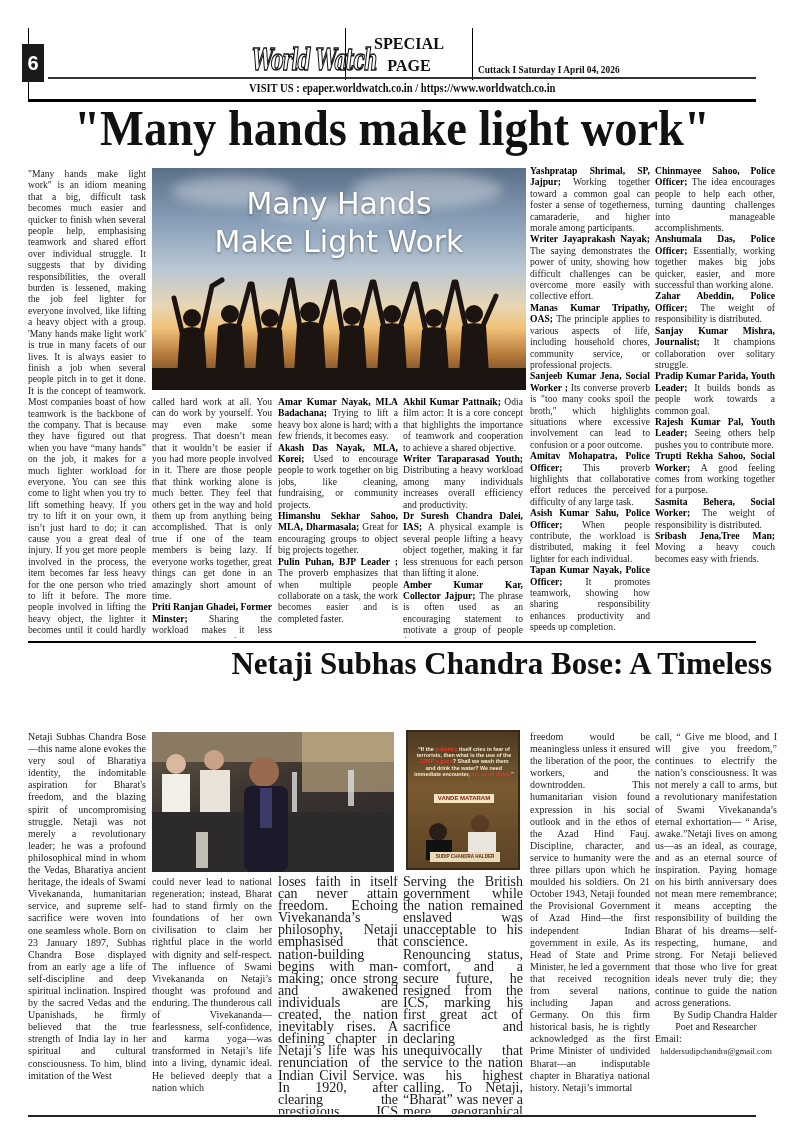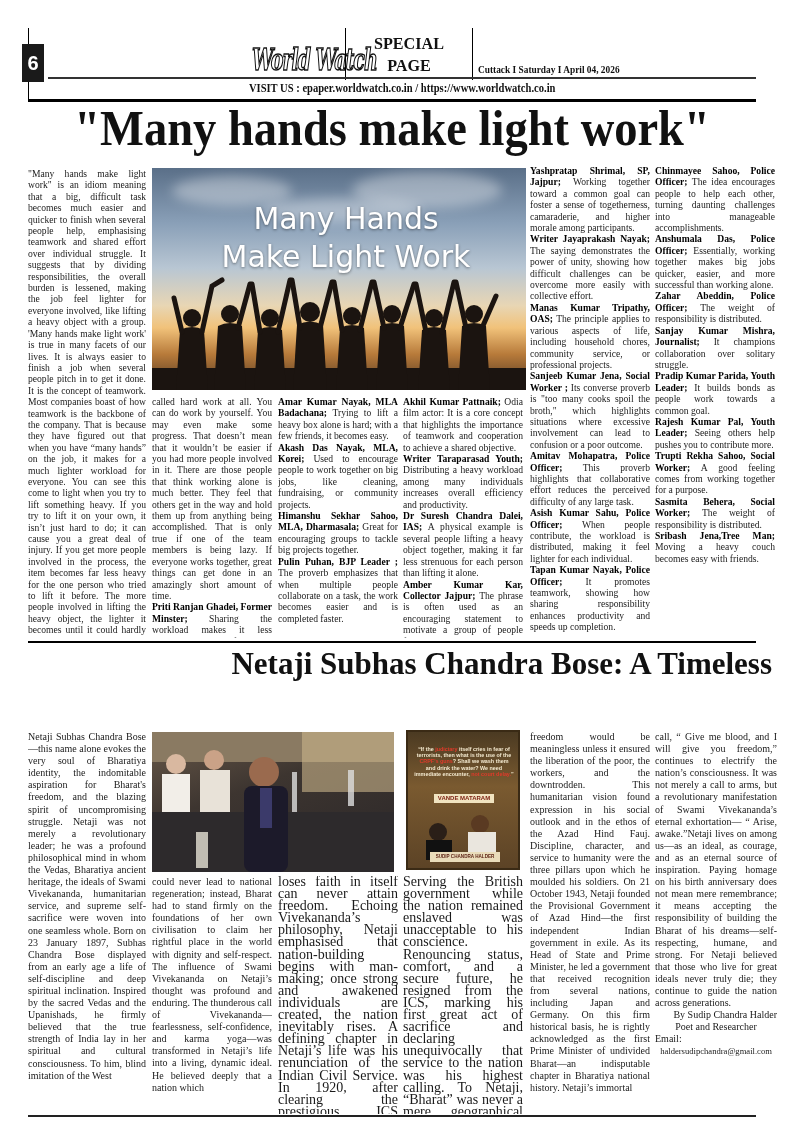--- a/index.html
+++ b/index.html
@@ -27,21 +27,21 @@
 
   
   .col { position: absolute; font-family: "Liberation Serif", serif; font-size: 9.6px; line-height: 11.4px; text-align: justify; color: #1a1a1a; hyphens: auto; overflow: hidden; }
   .col b { font-weight: bold; color: #000; }
   .col p { margin: 0; }
 
   
   .img1 { position: absolute; left: 152px; top: 168px; width: 374px; height: 222px; overflow: hidden;
           background: linear-gradient(180deg, #5a6f88 0%, #8aa0b8 25%, #b8c6d3 45%, #e8d6b4 62%, #f1c27a 72%, #b77a3a 84%, #4a3320 100%); }
   .img1 .cloud { position: absolute; border-radius: 50%; background: rgba(255,255,255,0.35); filter: blur(6px); }
-  .img1 .title { position: absolute; left: 7px; width: 100%; text-align: center; color: #fff; font-family: "DejaVu Sans", sans-serif; font-size: 30px; line-height: 36px; text-shadow: 0 1px 3px rgba(0,0,0,0.45); margin-top: 15px; }
+  .img1 .title { position: absolute; left: 0; width: 100%; text-align: center; color: #fff; font-family: "DejaVu Sans", sans-serif; font-size: 30px; line-height: 36px; text-shadow: 0 1px 3px rgba(0,0,0,0.45); }
   .img1 svg { position: absolute; left: 0; bottom: 0; }
 
   
   .hline2 { position: absolute; left: 28px; top: 641px; width: 728px; height: 2px; background: #000; }
   .headline2 { position: absolute; left: 44px; top: 644px; width: 728px; text-align: right; font-family: "Liberation Serif", serif; font-weight: bold;
                font-size: 31px; line-height: 39px; color: #111; }
 
   .img2 { position: absolute; left: 152px; top: 732px; width: 242px; height: 140px; overflow: hidden; background: linear-gradient(160deg,#6a5a4a 0%,#3d3530 40%,#2a2628 100%); }
   .img3 { position: absolute; left: 406px; top: 730px; width: 114px; height: 140px; overflow: hidden; background: linear-gradient(180deg,#4b3a22 0%,#7a5a30 40%,#5c4326 100%); border: 2px solid #3a2a15; }
   .img3 .q { position: absolute; left: 6px; top: 14px; width: 100px; font-family: "Liberation Sans", sans-serif; font-weight: bold; font-size: 5.4px; line-height: 6.2px; color: #f4ead0; text-align: center; }
@@ -125,21 +125,21 @@
 </div>
 
 <div class="col" style="left:152px;top:396px;width:120px;height:242px;">
   <p>called hard work at all. You can do work by yourself. You may even make some progress. That doesn’t mean that it wouldn’t be easier if you had more people involved in it. There are those people that think working alone is much better. They feel that others get in the way and hold them up from anything being accomplished. That is only true if one of the team members is being lazy. If everyone works together, great things can get done in an amazingly short amount of time.</p>
   <p><b>Priti Ranjan Ghadei, Former Minster;</b><span> Sharing the workload makes it less burdensome and faster to finish.</span></p>
 </div>
 
 <div class="col" style="left:278px;top:396px;width:120px;height:242px;">
   <p><b>Amar Kumar Nayak, MLA Badachana;</b><span> Trying to lift a heavy box alone is hard; with a few friends, it becomes easy.</span></p>
   <p><b>Akash Das Nayak, MLA, Korei;</b><span> Used to encourage people to work together on big jobs, like cleaning, fundraising, or community projects.</span></p>
-  <p><b>Himanshu Sekhar Sahoo, MLA, Dharmasala;</b><span> Great for encouraging groups to tackle big projects together.</span></p>
+  <p><b>Himanshu Sekhar Sahoo, MLA, Dharmasala;</b><span> Great for encouraging groups to object big projects together.</span></p>
   <p><b>Pulin Puhan, BJP Leader ;</b><span> The proverb emphasizes that when multiple people collaborate on a task, the work becomes easier and is completed faster.</span></p>
 </div>
 
 <div class="col" style="left:403px;top:396px;width:120px;height:242px;">
   <p><b>Akhil Kumar Pattnaik;</b><span> Odia film actor: It is a core concept that highlights the importance of teamwork and cooperation to achieve a shared objective.</span></p>
   <p><b>Writer Taraparasad Youth;</b><span> Distributing a heavy workload among many individuals increases overall efficiency and productivity.</span></p>
   <p><b>Dr Suresh Chandra Dalei, IAS;</b><span> A physical example is several people lifting a heavy object together, making it far less strenuous for each person than lifting it alone.</span></p>
   <p><b>Amber Kumar Kar, Collector Jajpur;</b><span> The phrase is often used as an encouraging statement to motivate a group of people facing a daunting or large project.</span></p>
 </div>
 

